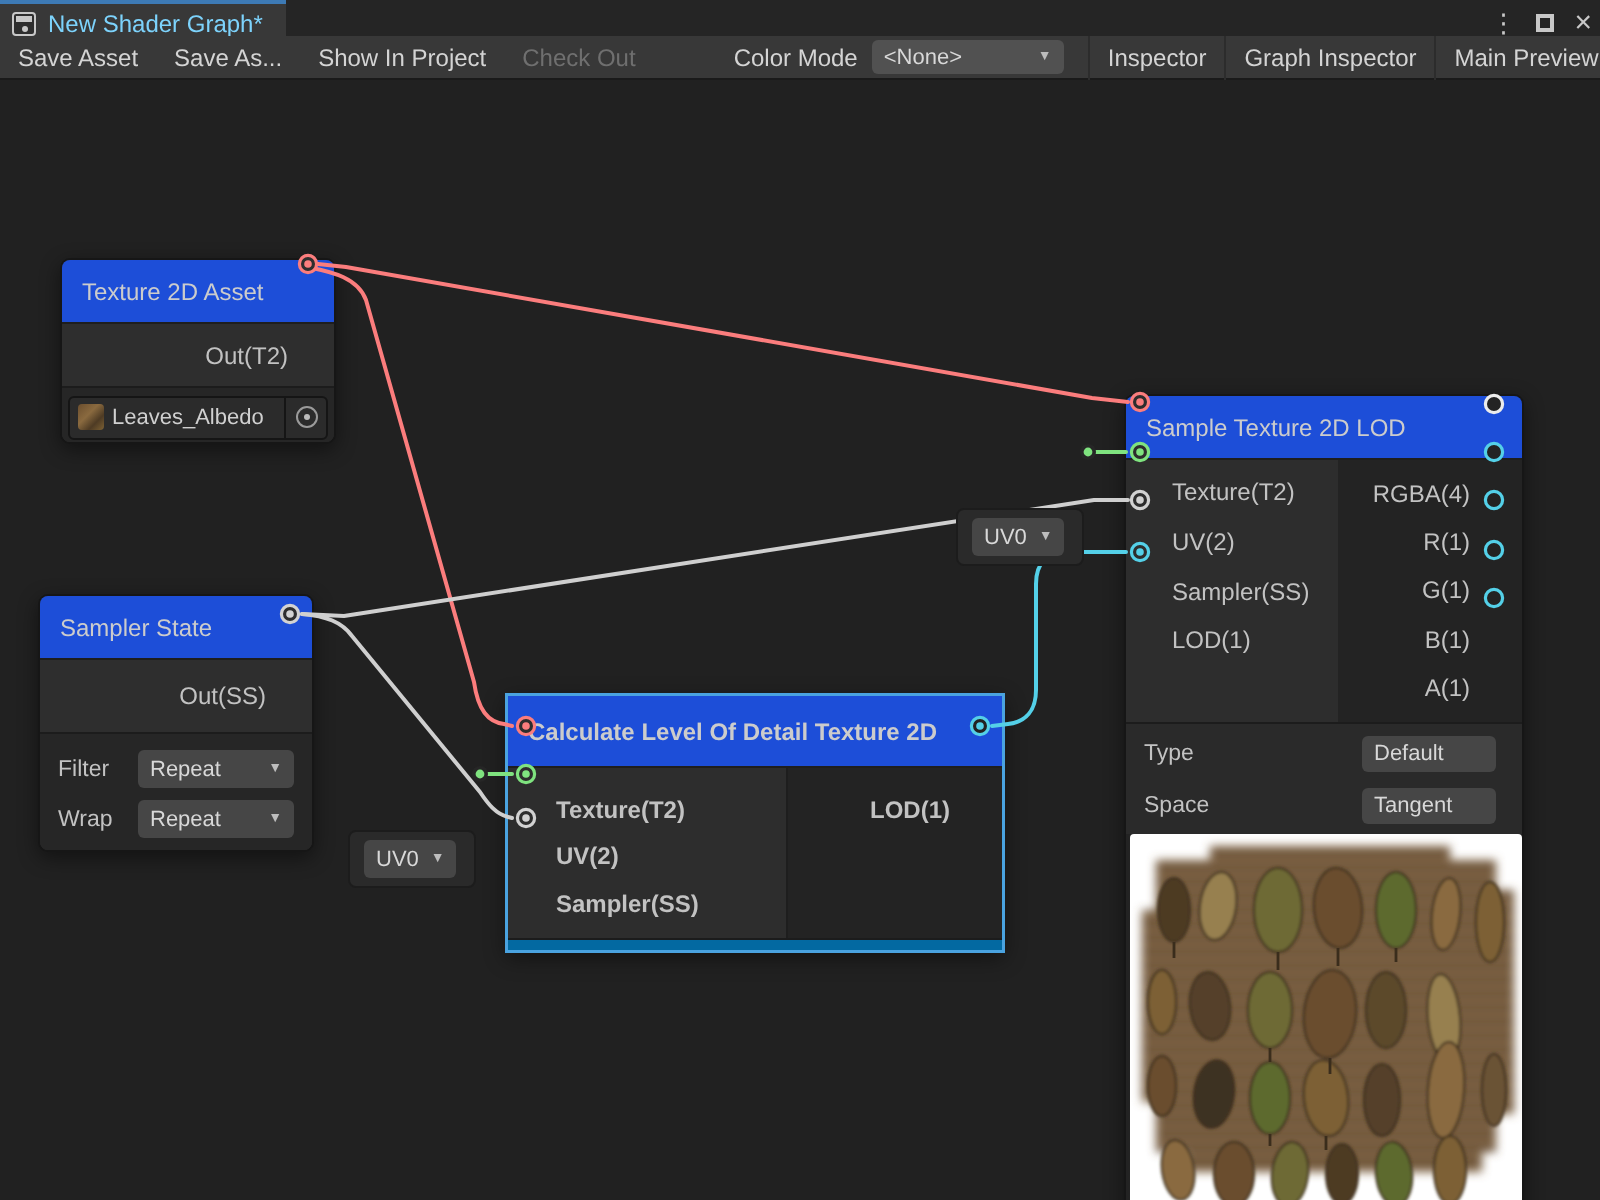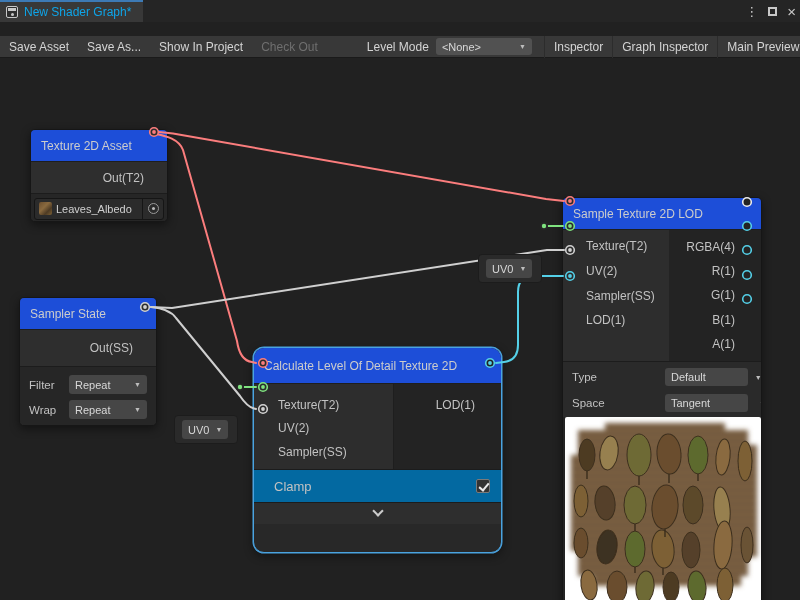--- a/index.html
+++ b/index.html
@@ -4,31 +4,31 @@
 <style>
   * { margin:0; padding:0; box-sizing:border-box; }
   html,body { width:800px; height:600px; overflow:hidden; background:#212121;
     font-family:"Liberation Sans","DejaVu Sans",sans-serif; }
   #stage { position:relative; width:800px; height:600px; background:#212121; overflow:hidden; }
 
   
   #titlebar { position:absolute; left:0; top:0; width:800px; height:22px; background:#252525; z-index:20; }
   #tab { position:absolute; left:0; top:0; width:143px; height:22px; background:#383838;
     border-top:2px solid #3d7ab5; display:flex; align-items:center; gap:6px; padding-left:6px; }
-  #tab-title { font-size:12px; color:#0ea5e9; white-space:nowrap; }
+  #tab-title { font-size:12px; color:#7dd3fc; white-space:nowrap; }
   .tabicon { width:12px; height:12px; border:1px solid #c8c8c8; border-radius:2px; position:relative; background:#2e2e2e; flex:0 0 auto; }
   .tabicon::before { content:""; position:absolute; top:1px; left:1px; right:1px; height:3px; background:#c8c8c8; }
   .tabicon::after { content:""; position:absolute; bottom:1px; left:4px; width:3px; height:3px; background:#c8c8c8; border-radius:50%; }
   #winctrl { position:absolute; right:4px; top:0; height:22px; display:flex; align-items:center; gap:10px; color:#c8c8c8; }
   #winctrl .kebab { font-size:13px; line-height:1; }
   #winctrl .maxbox { width:9px; height:9px; border:2px solid #c8c8c8; display:inline-block; }
   #winctrl .closex { font-size:15px; line-height:1; }
 
   
-  #toolbar { position:absolute; left:0; top:36px; width:800px; height:22px; background:#383838;
+  #toolbar { position:absolute; left:0; top:18px; width:800px; height:22px; background:#383838;
     border-bottom:1px solid #1a1a1a; display:flex; align-items:center; z-index:20; }
   .tbtn { font-size:12px; color:#d4d4d4; padding:0 9px; height:22px; display:flex; align-items:center; white-space:nowrap; }
   .tbtn.disabled { color:#6f6f6f; }
   .tsep { width:1px; height:22px; background:#2c2c2c; }
   #colormode-group { display:flex; align-items:center; margin-left:34px; }
   .dd { background:#464646; border-radius:3px; display:flex; align-items:center; justify-content:space-between;
     color:#d8d8d8; font-size:11px; padding:0 6px; height:18px; }
   .dd .arrow { font-size:7px; color:#bdbdbd; margin-left:6px; }
   #colormode-dd { width:96px; height:17px; background:#515151; margin-left:7px; }
   #toolbar-right { display:flex; align-items:center; margin-left:12px; }
@@ -58,22 +58,22 @@
   
   #node-sampler { left:19px; top:253px; width:138px; height:129px; }
   #node-sampler .outrow { height:36px; background:#2e2e2e; justify-content:flex-end; padding-right:23px; }
   #node-sampler .ctrls { background:#262626; border-top:1px solid #1c1c1c; padding:5px 0 6px 0; }
   .ctrlrow { height:25px; display:flex; align-items:center; padding:0 9px; }
   .ctrlrow .clabel { font-size:11.5px; color:#c2c2c2; flex:0 0 auto; }
   .ctrlrow .dd { margin-left:auto; }
   #node-sampler .dd { width:78px; height:19px; }
 
   
-  #node-calc { left:253px; top:303px; width:249px; height:206px; border:1px solid #4aa3e0; border-radius:11px;
-    box-shadow:0 0 0 .5px #4aa3e0, 0 3px 10px rgba(0,0,0,.45); background:#282828; }
+  #node-calc { left:253px; top:303px; width:249px; height:129px; border:1px solid #4aa3e0; border-radius:0;
+    box-shadow:0 0 0 .5px #4aa3e0, 0 3px 10px rgba(0,0,0,.45); background:#282828;font-weight:bold; }
   #node-calc .node-header { height:36px; }
   #node-calc .ports { display:flex; height:85px; }
   #node-calc .ports .pin { width:139px; background:#2d2d2d; padding-top:9px; }
   #node-calc .ports .pout { flex:1; background:#232323; padding-top:9px; border-left:1px solid #1e1e1e; }
   #node-calc .pin .portrow { height:23.6px; padding-left:24px; }
   #node-calc .pout .portrow { height:23.6px; justify-content:flex-end; padding-right:26px; }
   #node-calc .clamprow { height:33px; background:#0369a1; border-top:1px solid #1c1c1c;
     display:flex; align-items:center; padding-left:20px; font-size:13px; color:#c2c2c2; position:relative; }
   .cb { position:absolute; right:11px; top:50%; transform:translateY(-50%); width:14px; height:14px;
     background:#333333; border:1px solid #7a7a7a; border-radius:2px; }
@@ -86,21 +86,21 @@
 
   
   #node-sample { left:562px; top:153px; width:200px; height:422px; background:#232323; }
   #node-sample .ports { display:flex; height:131px; }
   #node-sample .ports .pin { width:106px; background:#2d2d2d; padding-top:4px; }
   #node-sample .ports .pout { flex:1; background:#232323; padding-top:5px; }
   #node-sample .pin .portrow { height:24.7px; padding-left:23px; }
   #node-sample .pout .portrow { height:24.2px; justify-content:flex-end; padding-right:26px; }
   #node-sample .ctrls { height:56px; background:#2a2a2a; border-top:1px solid #1c1c1c; padding:2px 0; }
   #node-sample .ctrlrow { height:26px; padding:0 13px 0 9px; }
-  #node-sample .dd { width:83px; height:18px;gap:43px; }
+  #node-sample .dd { width:67px; height:18px;gap:43px; }
   #node-sample .preview { position:relative; height:203px; background:#232323; }
   #node-sample .preview svg { position:absolute; left:2px; top:0; }
 
   
   .uvwidget { position:absolute; z-index:40; width:64px; height:29px; background:#2a2a2a;
     border:1px solid #1c1c1c; border-radius:4px; display:flex; align-items:center; padding-left:7px; }
   .uvwidget .dd { width:46px; height:19px; }
 
   
   #wires { position:absolute; left:0; top:0; width:800px; height:600px; z-index:30; pointer-events:none; }
@@ -125,21 +125,21 @@
   <div id="toolbar">
     <div class="tbtn">Save Asset</div>
     <div class="tsep"></div>
     <div class="tbtn">Save As...</div>
     <div class="tsep"></div>
     <div class="tbtn">Show In Project</div>
     <div class="tsep"></div>
     <div class="tbtn disabled">Check Out</div>
     <div class="tsep"></div>
     <div id="colormode-group">
-      <span class="tbtn" style="padding:0 0 0 6px">Level Mode</span>
+      <span class="tbtn" style="padding:0 0 0 6px">Color Mode</span>
       <div class="dd" id="colormode-dd">
         <span>&lt;None&gt;</span>
         <span class="arrow">▼</span>
       </div>
     </div>
     <div id="toolbar-right">
       <div class="tsep"></div>
       <div class="tbtn">Inspector</div>
       <div class="tsep"></div>
       <div class="tbtn">Graph Inspector</div>

